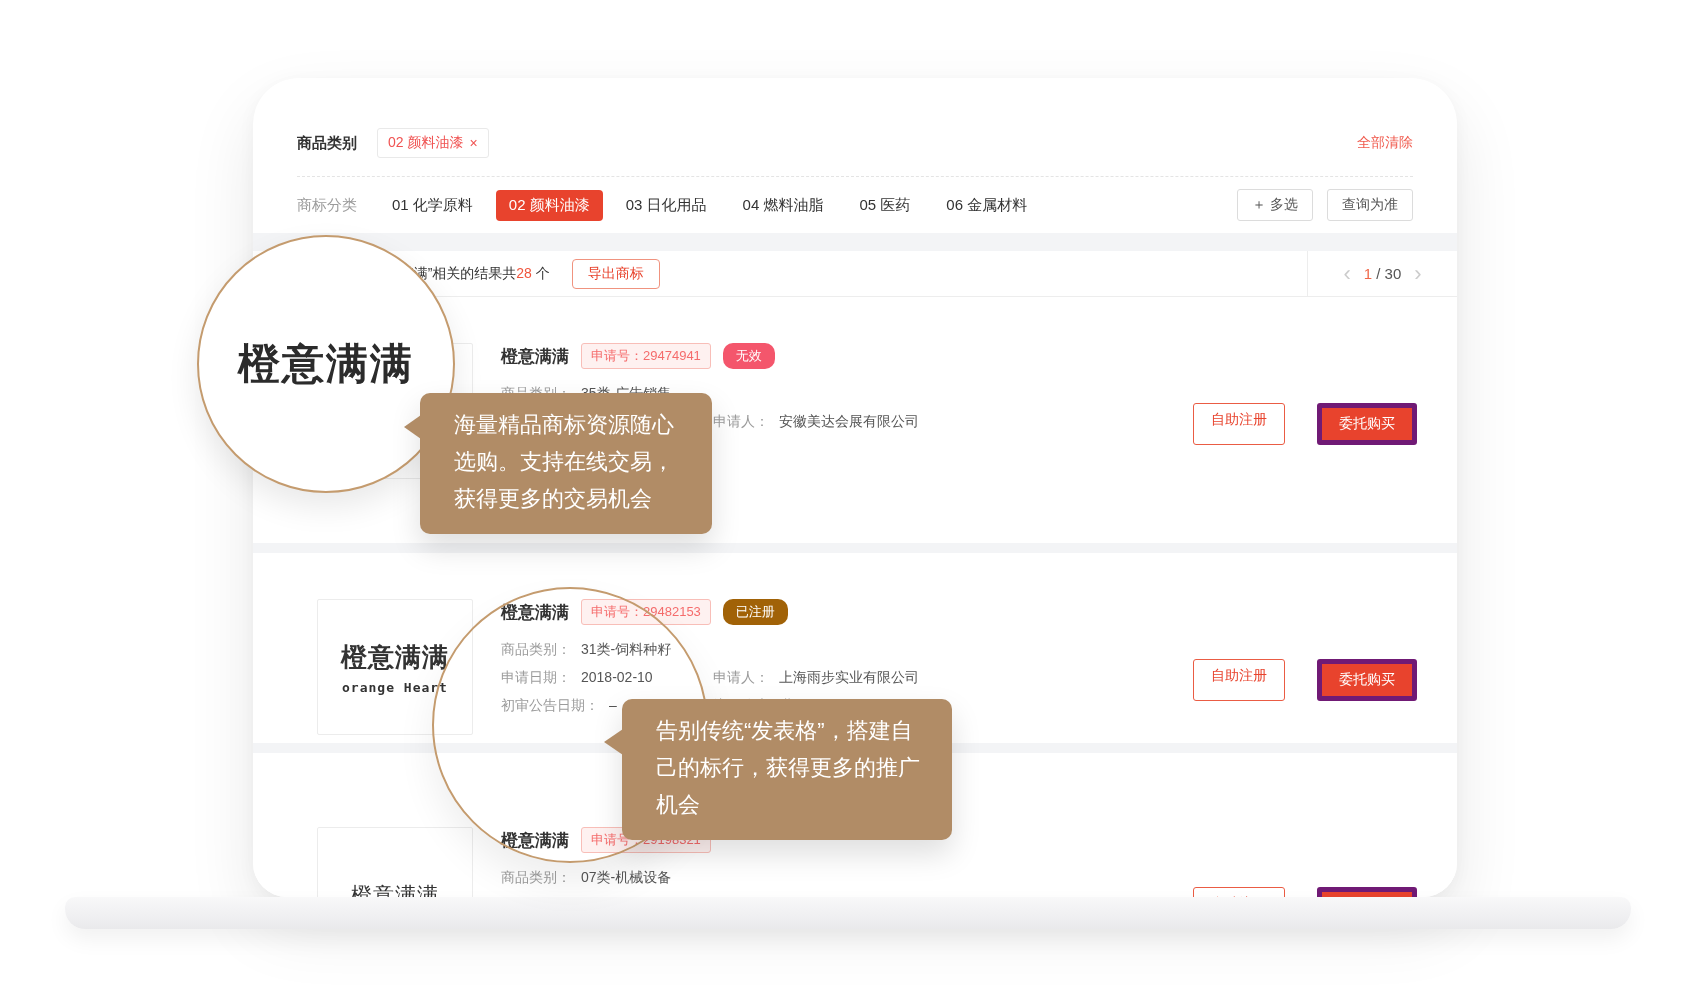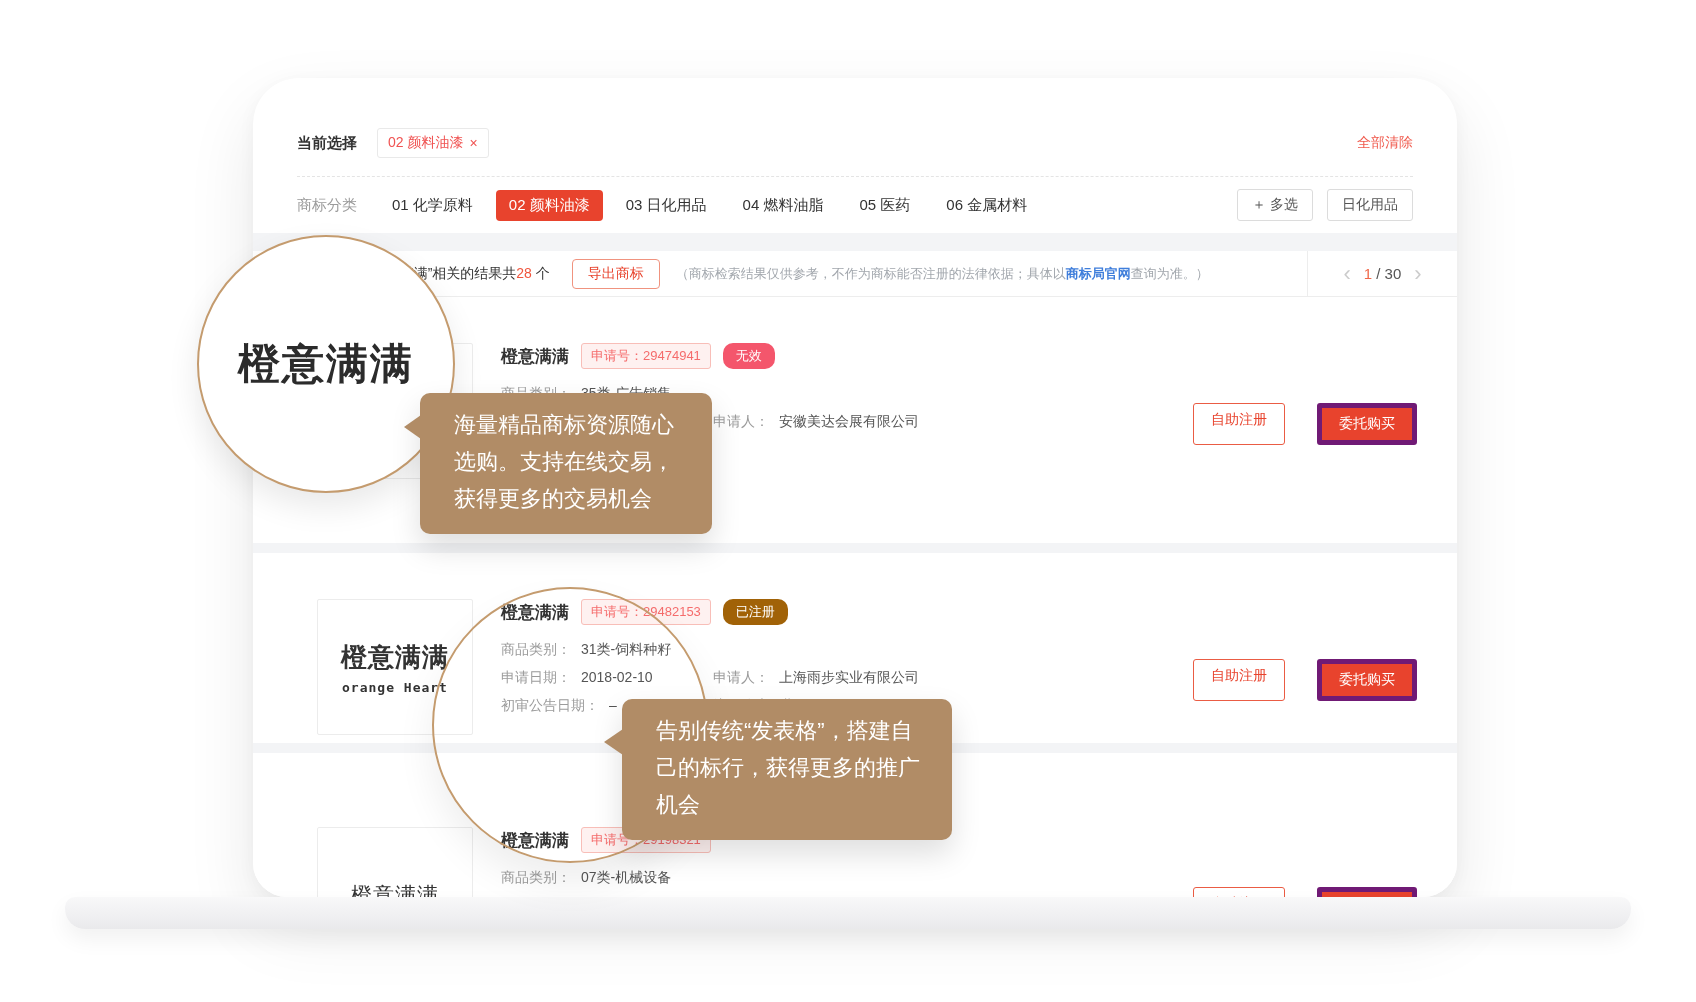--- a/index.html
+++ b/index.html
@@ -100,49 +100,48 @@
   .tooltip-2 { left:622px; top:699px; width:330px; padding:13px 24px 17px 34px; }
   .tooltip-2 .arrow { top:30px; border-top-width:13px; border-bottom-width:13px;
     border-right-width:19px; left:-18px; }
 </style>
 </head>
 <body>
 
 <div class="window">
 
   <div class="selection-row">
-    <span class="sel-label">当前选择</span>
+    <span class="sel-label">商品类别</span>
     <span class="sel-tag">
       <span>02 颜料油漆</span>
       <span class="x">×</span>
     </span>
     <span class="clear-all">全部清除</span>
   </div>
 
   <div class="category-row">
     <span class="cat-label">商标分类</span>
     <span class="tab">01 化学原料</span>
     <span class="tab active">02 颜料油漆</span>
     <span class="tab">03 日化用品</span>
     <span class="tab">04 燃料油脂</span>
     <span class="tab">05 医药</span>
     <span class="tab">06 金属材料</span>
     <span class="cat-actions">
       <span class="ghost-btn">＋ 多选</span>
-      <span class="ghost-btn">日化用品</span>
+      <span class="ghost-btn">查询为准</span>
     </span>
   </div>
 
   <div class="gray-gap"></div>
 
   <div class="results-header">
     <div class="rh-left">
       <span class="summary"><span>为您检索到“橙意满满”相关的结果共</span><span class="red">28</span><span> 个</span></span>
       <span class="export-btn">导出商标</span>
-      <span class="disclaimer"><span>（商标检索结果仅供参考，不作为商标能否注册的法律依据；具体以</span><span class="link">商标局官网</span><span>查询为准。）</span></span>
     </div>
     <div class="pager">
       <span class="pg-arrow">‹</span>
       <span class="pg-num"><span class="cur">1</span><span> / </span><span>30</span></span>
       <span class="pg-arrow">›</span>
     </div>
   </div>
 
   <div class="row r1">
     <div class="thumb">

